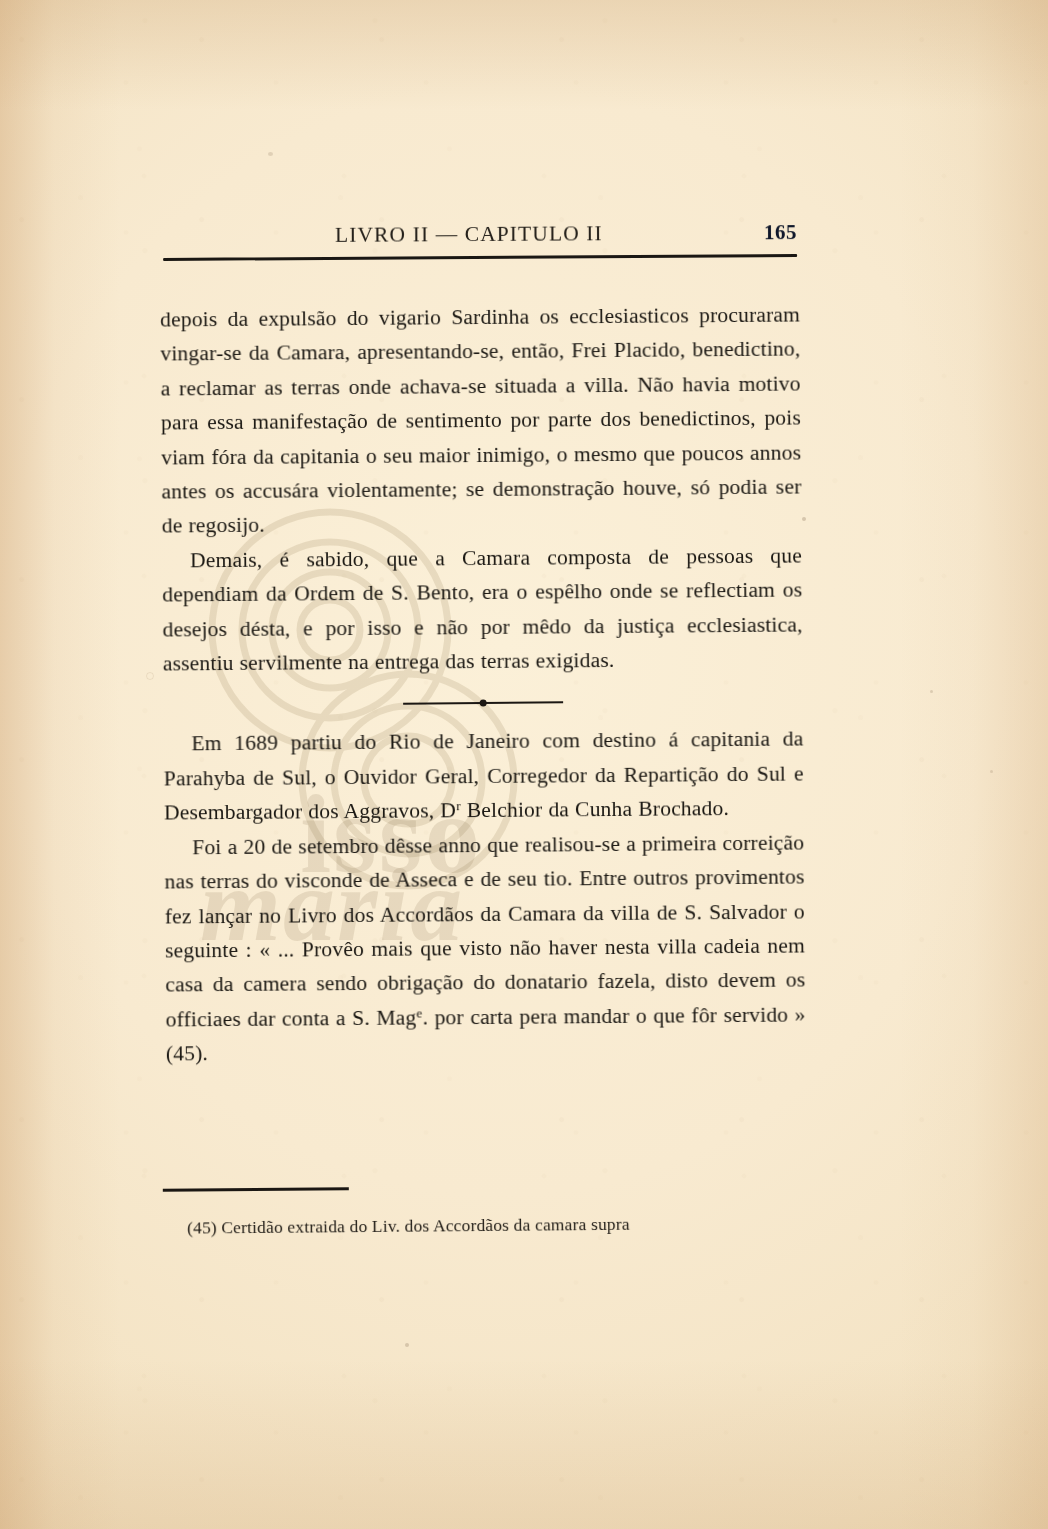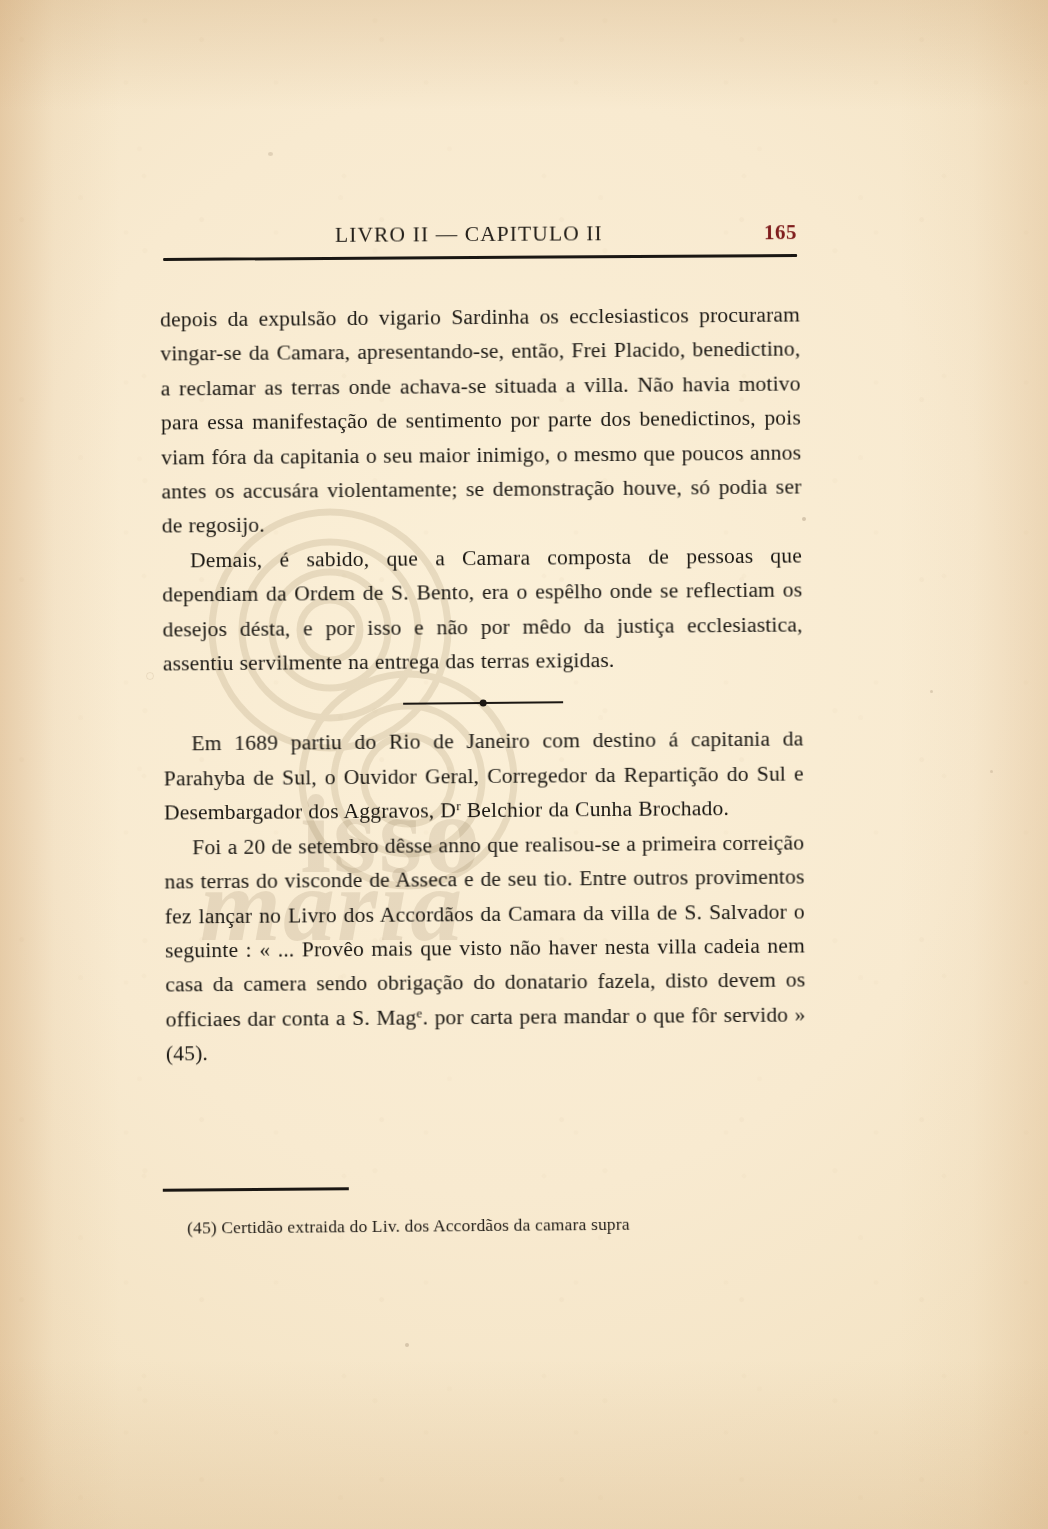--- a/index.html
+++ b/index.html
@@ -100,21 +100,21 @@
   }
   .header-title {
     font-size: 21.5px;
     letter-spacing: 1.1px;
     color: #24201a;
     margin-left: 172px;
   }
   .header-pageno {
     font-size: 21px;
     letter-spacing: 0.5px;
-    color: #7f1d1d;
+    color: #0f172a;
     font-weight: 600;
   }
   .header-rule {
     margin-top: 9px;
     height: 3px;
     background: #1a1713;
     border-radius: 1px;
   }
 
   

